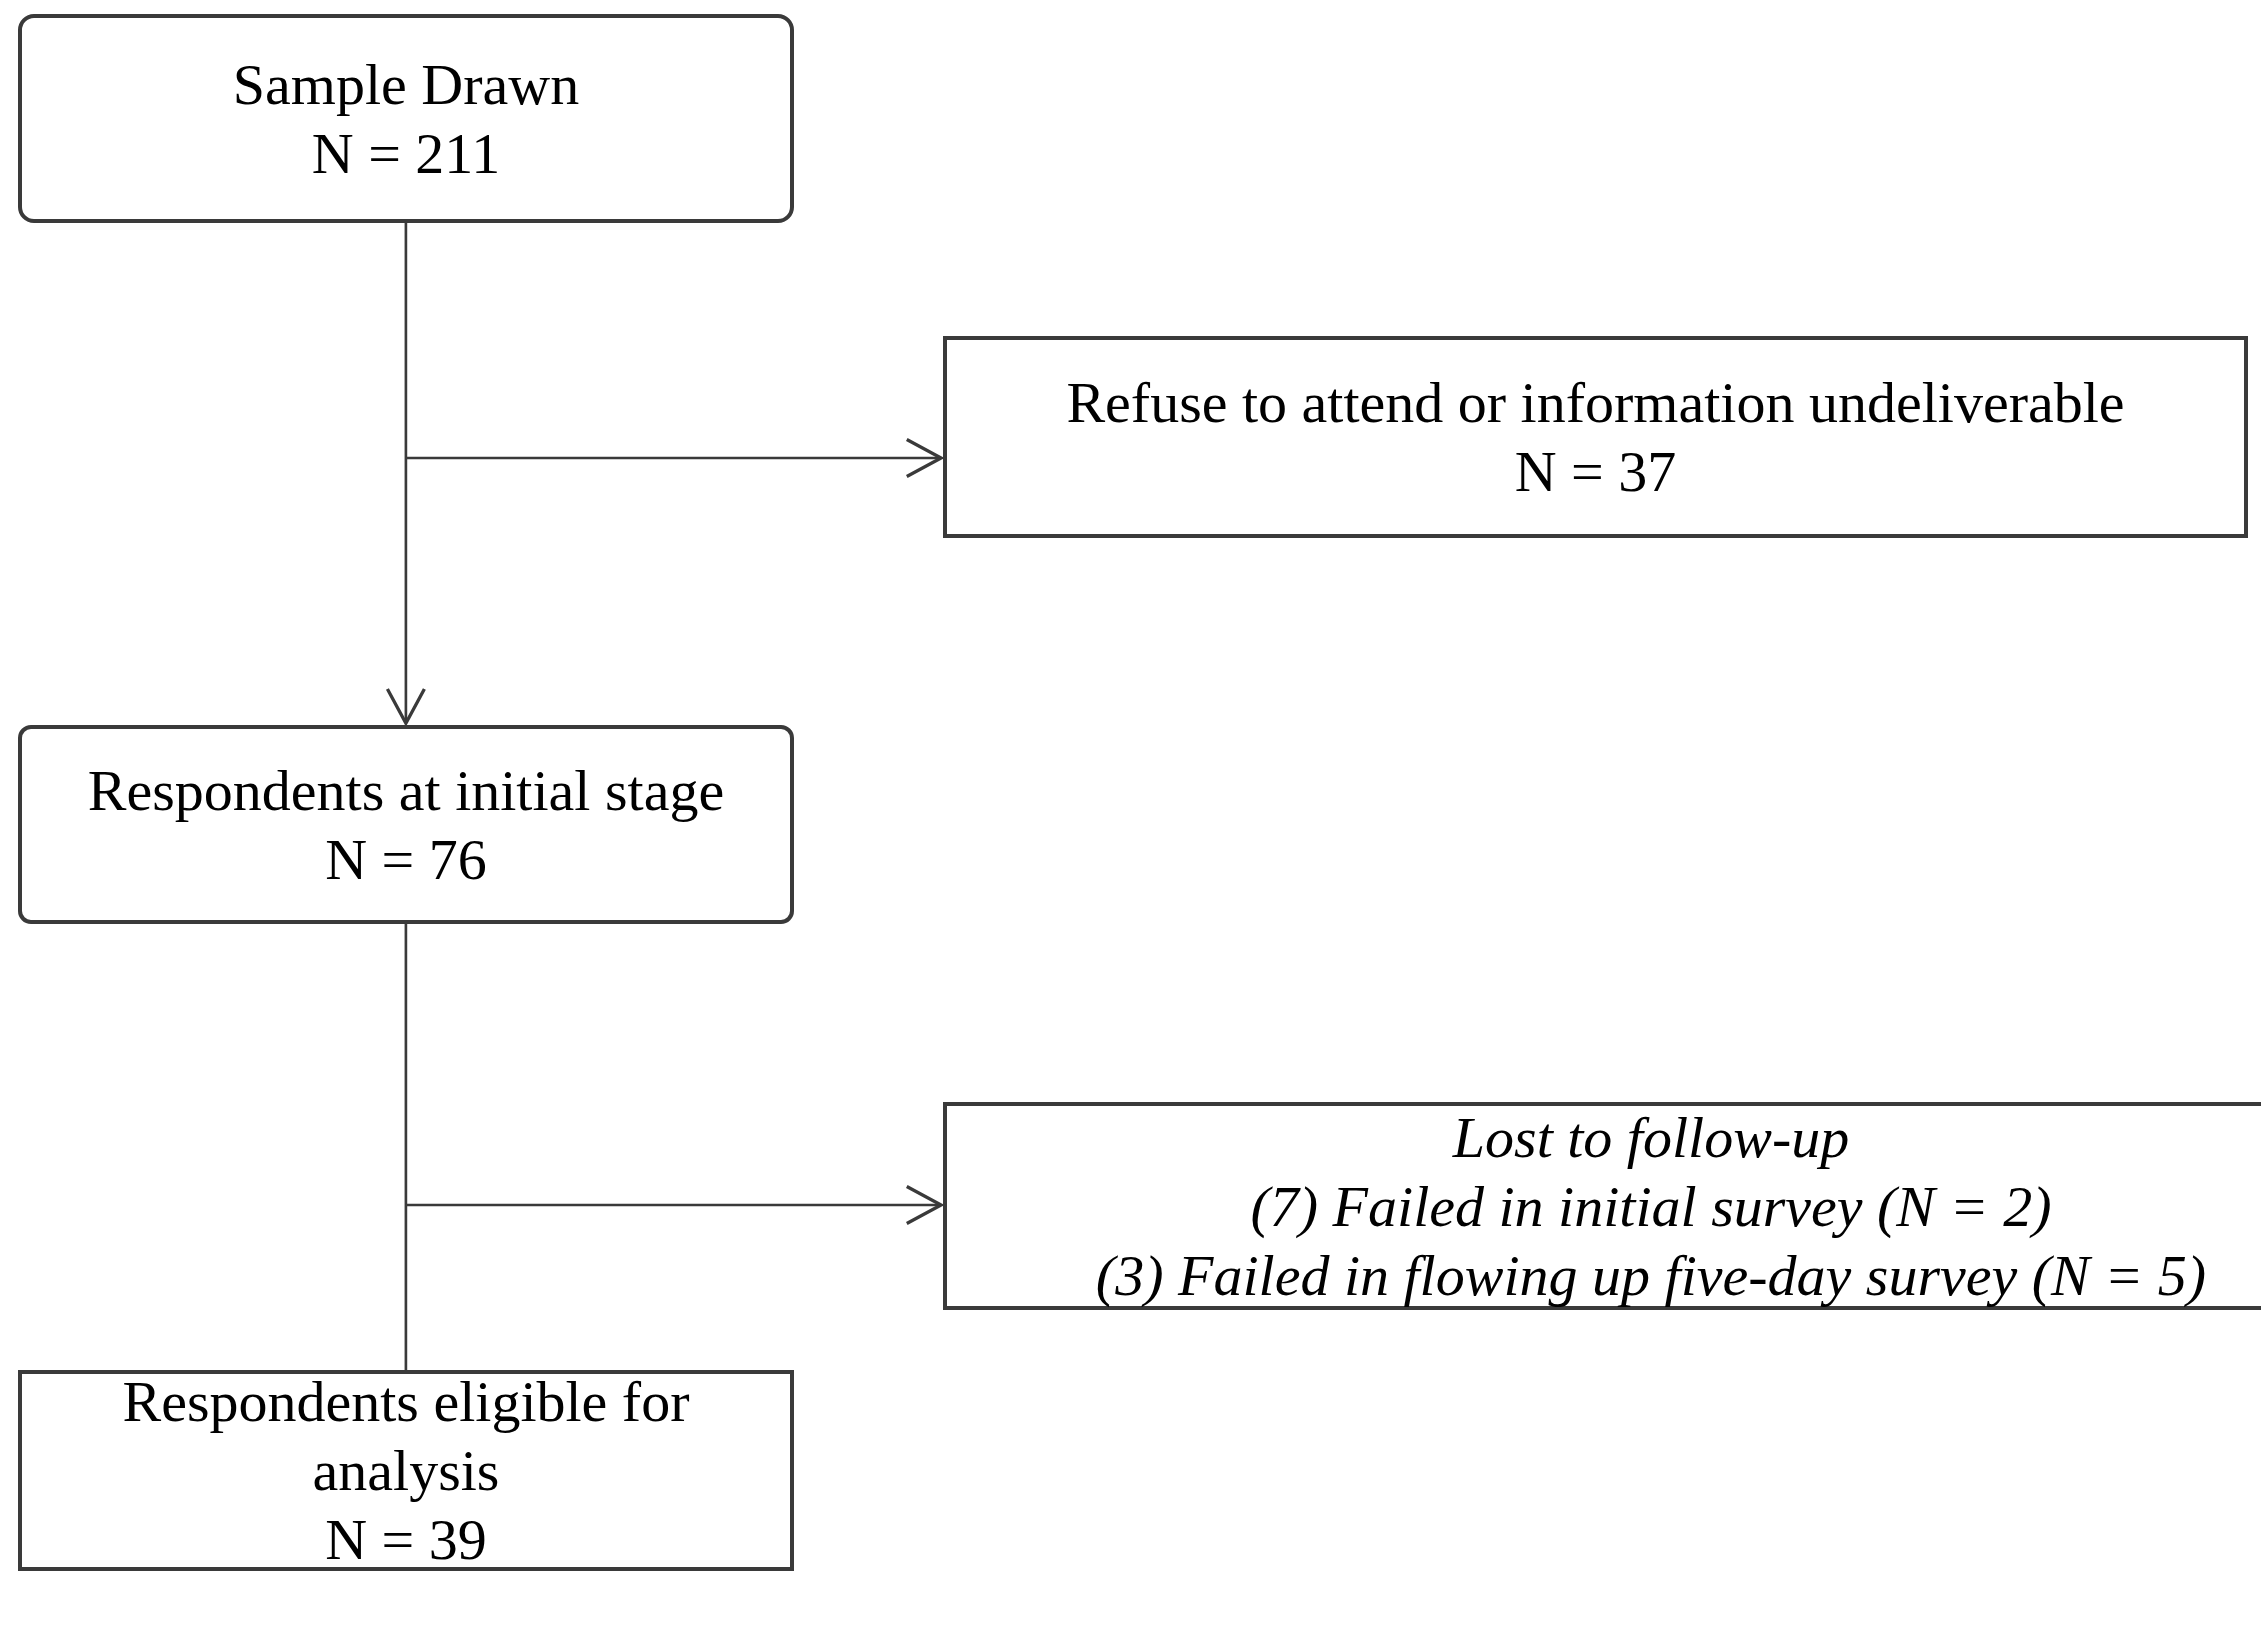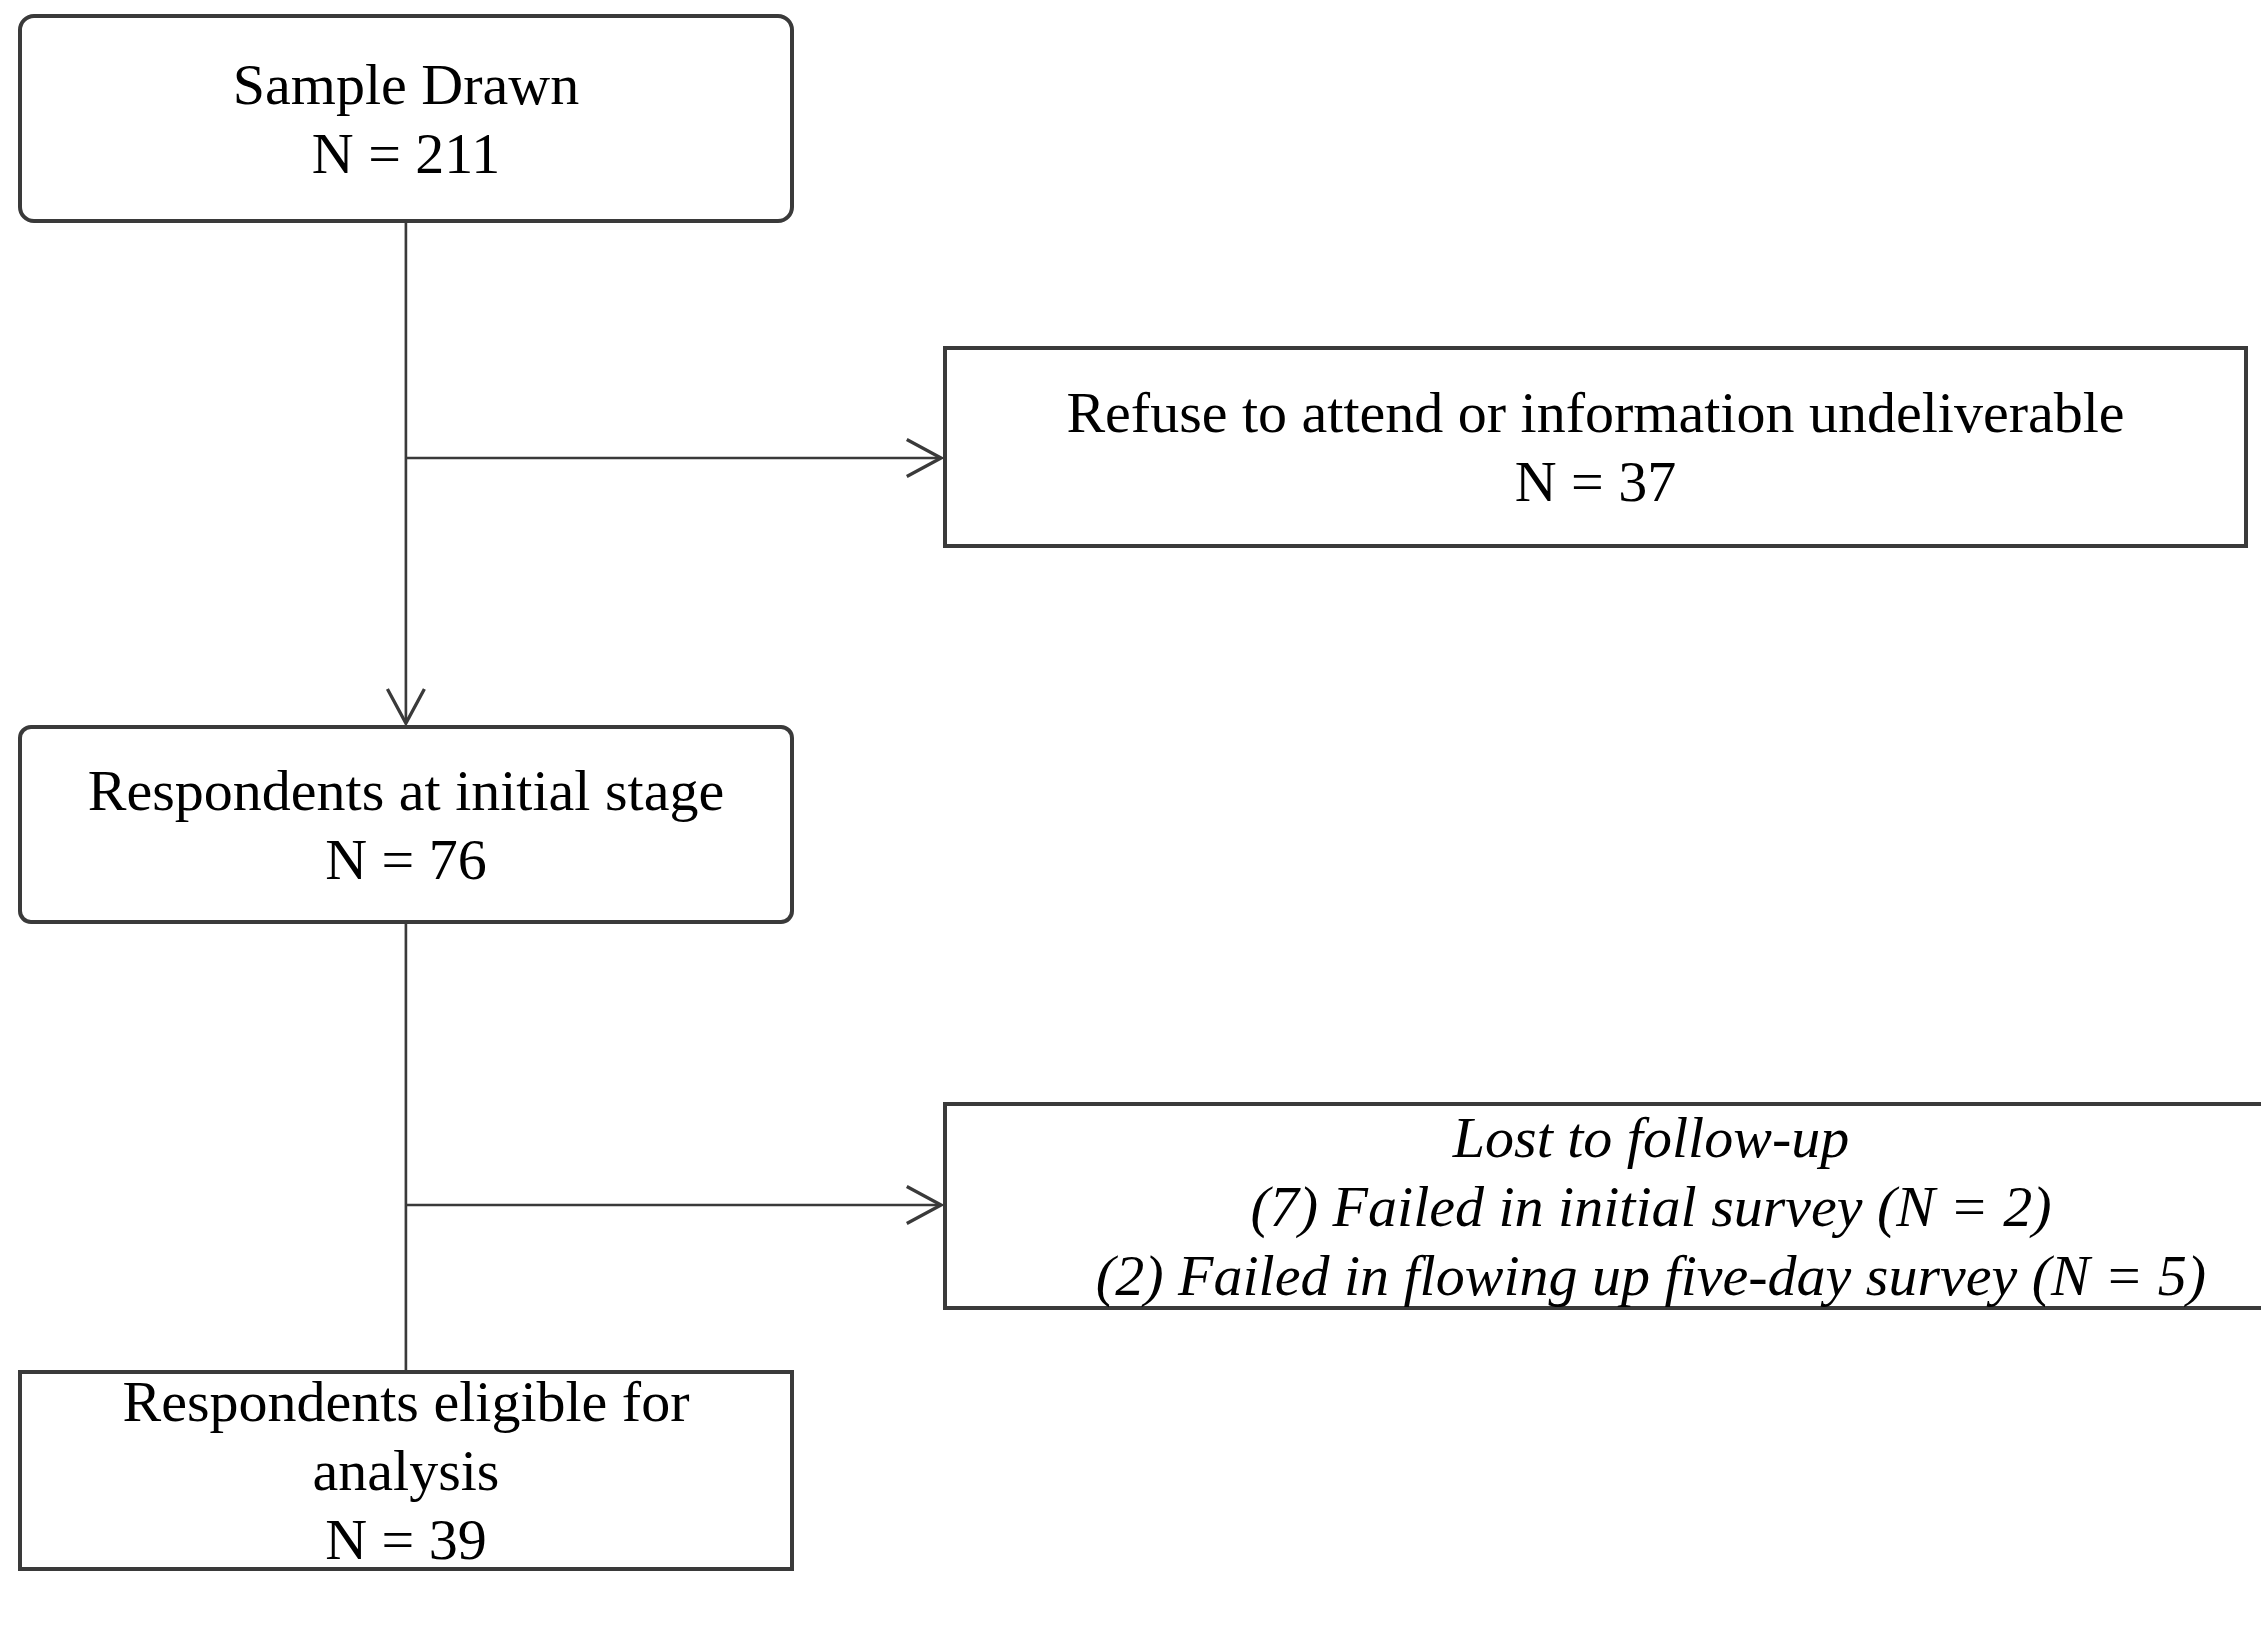--- a/index.html
+++ b/index.html
@@ -34,21 +34,21 @@
     align-items: center;
     text-align: center;
   }
   .flow-box .line {
     font-size: 58px;
     line-height: 69px;
     white-space: nowrap;
   }
   
   #box-sample-drawn   { left: 18px;   top: 14px;   width: 776px; height: 209px; border-radius: 16px; }
-  #box-refused        { left: 943px; top: 346px;  width: 1305px; height: 202px; }
+  #box-refused        { left: 943px; top: 336px;  width: 1305px; height: 202px; }
   #box-initial-stage  { left: 18px;   top: 725px; width: 776px; height: 199px; border-radius: 13px; }
   #box-lost-followup  { left: 943px; top: 1102px; width: 1416px; height: 208px; font-style: italic; }
   #box-eligible       { left: 18px;   top: 1370px; width: 776px; height: 201px; }
 </style>
 </head>
 <body>
 
 <div id="canvas">
 
   <svg id="connectors" viewBox="0 0 3426 2473" xmlns="http://www.w3.org/2000/svg">
@@ -85,21 +85,21 @@
   </div>
 
   <div class="flow-box" id="box-initial-stage">
     <div class="line">Respondents at initial stage</div>
     <div class="line">N = 76</div>
   </div>
 
   <div class="flow-box" id="box-lost-followup">
     <div class="line">Lost to follow-up</div>
     <div class="line">(7) Failed in initial survey (N = 2)</div>
-    <div class="line">(2) Failed in flowing up five-day survey (N = 5)</div>
+    <div class="line">(3) Failed in flowing up five-day survey (N = 5)</div>
   </div>
 
   <div class="flow-box" id="box-eligible">
     <div class="line">Respondents eligible for</div>
     <div class="line">analysis</div>
     <div class="line">N = 39</div>
   </div>
 
 </div>
 

